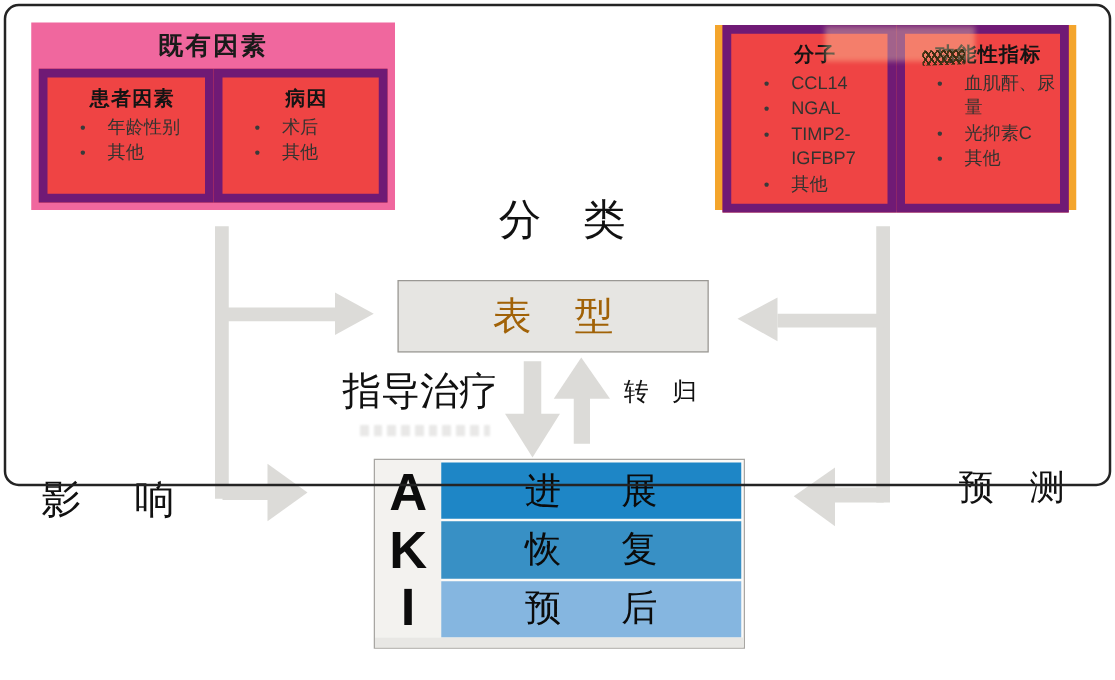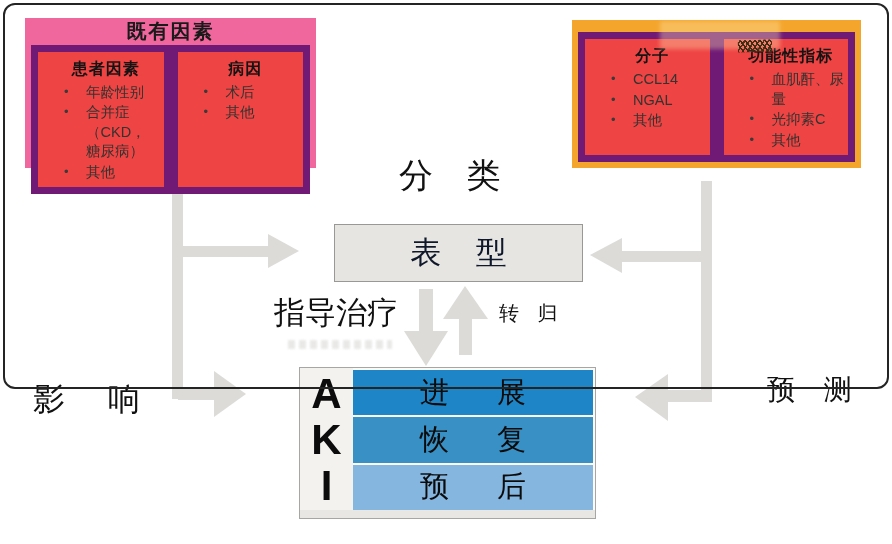--- a/index.html
+++ b/index.html
@@ -101,23 +101,22 @@
   #lbl-influence      { left:33px;  top:378px; font-size:32px; word-spacing:34px;text-align:center; }
   #lbl-prediction     { left:767px; top:371px; font-size:28px; word-spacing:21px; }
 
   
   #phenotype-box {
     position:absolute; left:318px; top:224px;
     width:249px; height:58px;
     background:#E6E5E2;
     border:1px solid #9A9894;
     display:flex; align-items:center; justify-content:center;
-    font-size:31px; color:#0f172a; font-weight:500;
+    font-size:31px; color:#a16207; font-weight:500;
     word-spacing:26px;
-    margin-left:16px;
   }
 
   
   #aki-box {
     position:absolute; left:299px; top:367px;
     width:297px; height:152px;
     border:1px solid #A8A6A3;
     background:#FBFAF8;
     display:flex; flex-direction:column;
   }
@@ -180,21 +179,20 @@
     <rect class="a" x="459" y="317" width="13" height="38"></rect>
   </svg>
 
   <section class="group group-pink" style="background: rgb(240, 103, 158);">
     <div class="group-header">既有因素</div>
     <div class="group-body">
       <div class="panel-col">
         <h3>患者因素</h3>
         <ul>
           <li>年龄性别</li>
-          <li>合并症（CKD，糖尿病）</li>
           <li>其他</li>
         </ul>
       </div>
       <div class="panel-col">
         <h3>病因</h3>
         <ul>
           <li>术后</li>
           <li>其他</li>
         </ul>
       </div>
@@ -205,20 +203,21 @@
     <div class="group-header">
       <span class="header-patch"></span>
       <span class="scribble"></span>
     </div>
     <div class="group-body">
       <div class="panel-col">
         <h3>分子</h3>
         <ul>
           <li>CCL14</li>
           <li>NGAL</li>
+          <li>TIMP2-IGFBP7</li>
           <li>其他</li>
         </ul>
       </div>
       <div class="panel-col">
         <h3>功能性指标</h3>
         <ul>
           <li>血肌酐、尿量</li>
           <li>光抑素C</li>
           <li>其他</li>
         </ul>

